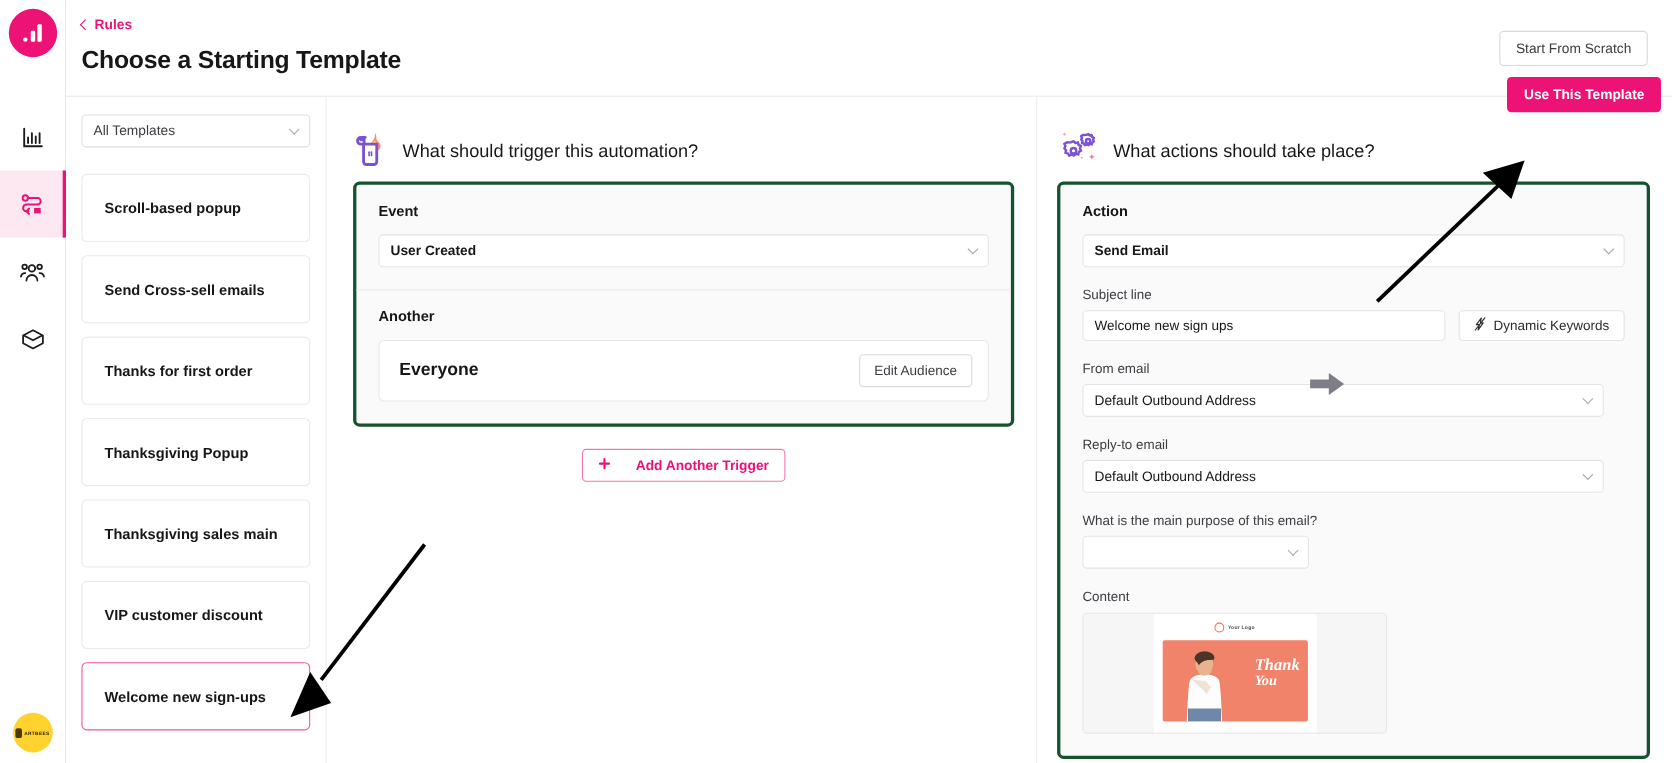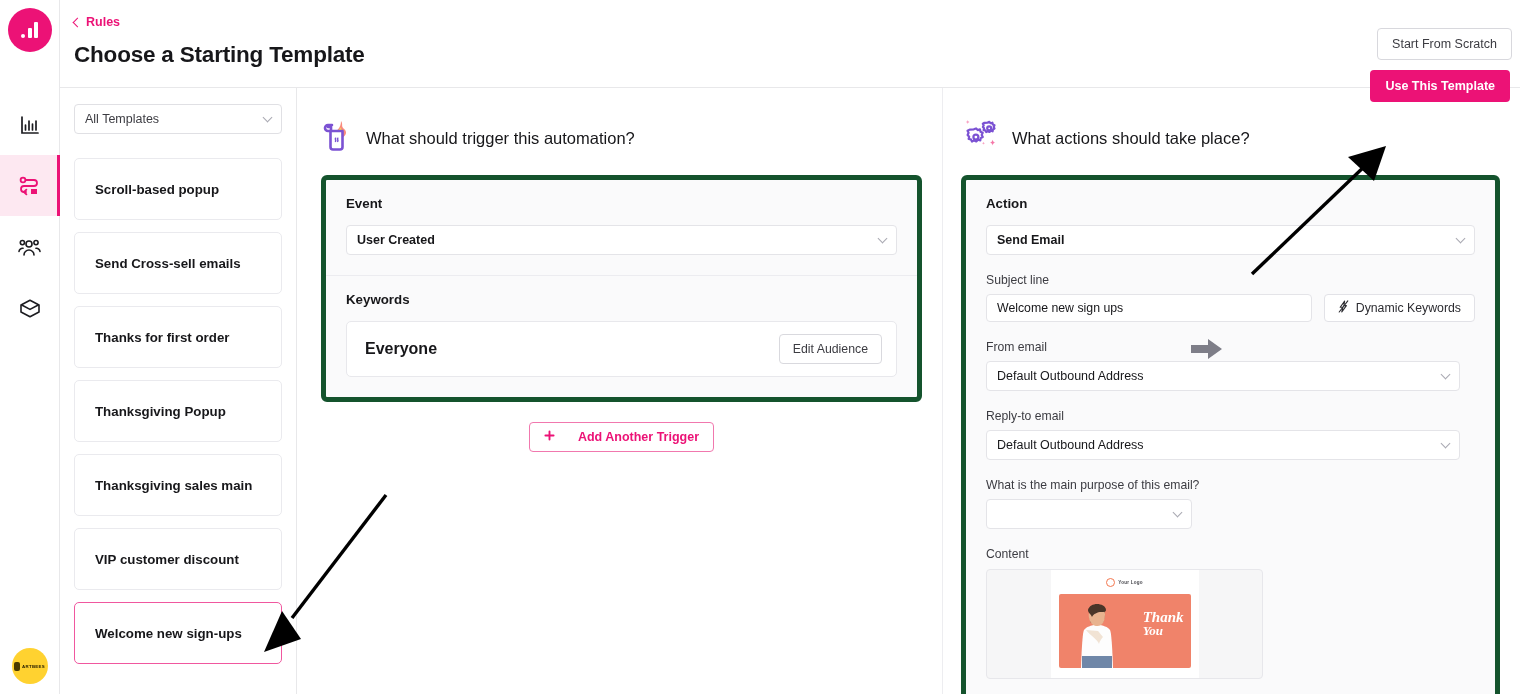--- a/index.html
+++ b/index.html
@@ -65,21 +65,21 @@
     position: absolute; left: 14px; top: 15px;
     display: flex; align-items: center; gap: 5px;
     color: #ec1276; font-size: 12.5px; font-weight: bold; cursor: pointer;
   }
   .chev-left { width: 7px; height: 7px; border-left: 1.7px solid #ec1276; border-bottom: 1.7px solid #ec1276; transform: rotate(45deg); }
   .page-title {
     position: absolute; left: 14px; top: 42px;
     font-size: 22.5px; font-weight: bold; color: #17171a; letter-spacing: -.2px;
   }
   .btn-scratch {
-    position: absolute; right: 8px; top: 28px;
+    position: absolute; right: 22px; top: 28px;
     padding: 8px 14px; font-size: 12.5px; color: #3c3c42;
     background: #fff; border: 1px solid #d8d8dd; border-radius: 4px; cursor: pointer;
     font-family: "Liberation Sans", sans-serif;
   }
 
   
   .main { flex: 1; display: flex; min-height: 0; }
 
   
   .tpl-col {
@@ -106,21 +106,21 @@
   
   .canvas { flex: 1; display: flex; min-width: 0; position: relative; background: #fff; }
   .panel { padding: 28px 20px 0 24px; min-width: 0; }
   .panel-trigger { width: 645px; flex: 0 0 645px; }
   .panel-actions { flex: 1; border-left: 1px solid #ededf0; padding-left: 18px; position: relative; }
 
   .panel-head { display: flex; align-items: center; gap: 13px; height: 44px; }
   .panel-head-title { font-size: 16.5px; color: #17171a; }
 
   .card {
-    margin-top: 15px; border: 5px solid #14532d; border-radius: 6px;
+    margin-top: 5px; border: 3px solid #14532d; border-radius: 6px;
     background: #fafafb;
   }
   .card-sec { padding: 16px 20px 20px 20px; }
   .card-sec + .card-sec { border-top: 1px solid #ececf0; }
   .fld-label-b { font-size: 13.3px; font-weight: bold; color: #17171a; }
   .fld-label { font-size: 12.2px; color: #3c3c42; }
 
   .select-box {
     height: 30px; background: #fff; border: 1px solid #e4e4e8; border-radius: 4px;
     display: flex; align-items: center; padding: 0 10px; position: relative;
@@ -323,21 +323,21 @@
 
           <div class="card">
             <div class="card-sec">
               <div class="fld-label-b">Event</div>
               <div class="select-box mt14">
                 <span>User Created</span>
                 <span class="chev-dn"></span>
               </div>
             </div>
             <div class="card-sec">
-              <div class="fld-label-b">Keywords</div>
+              <div class="fld-label-b">Another</div>
               <div class="aud-row">
                 <span class="aud-name">Everyone</span>
                 <button class="btn-edit-aud">Edit Audience</button>
               </div>
             </div>
           </div>
 
           <div class="add-trigger-wrap">
             <button class="btn-add-trigger">
               <span>

